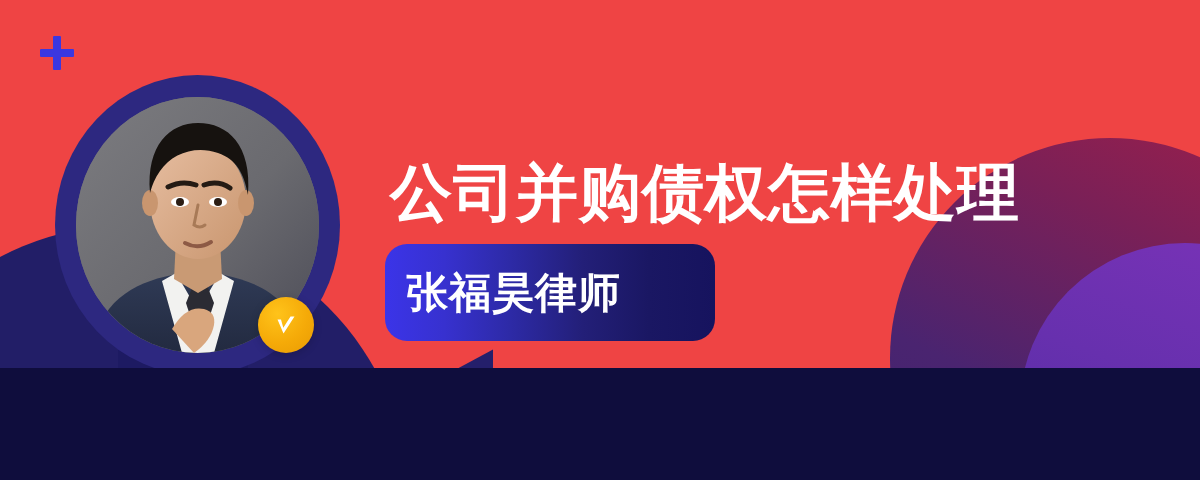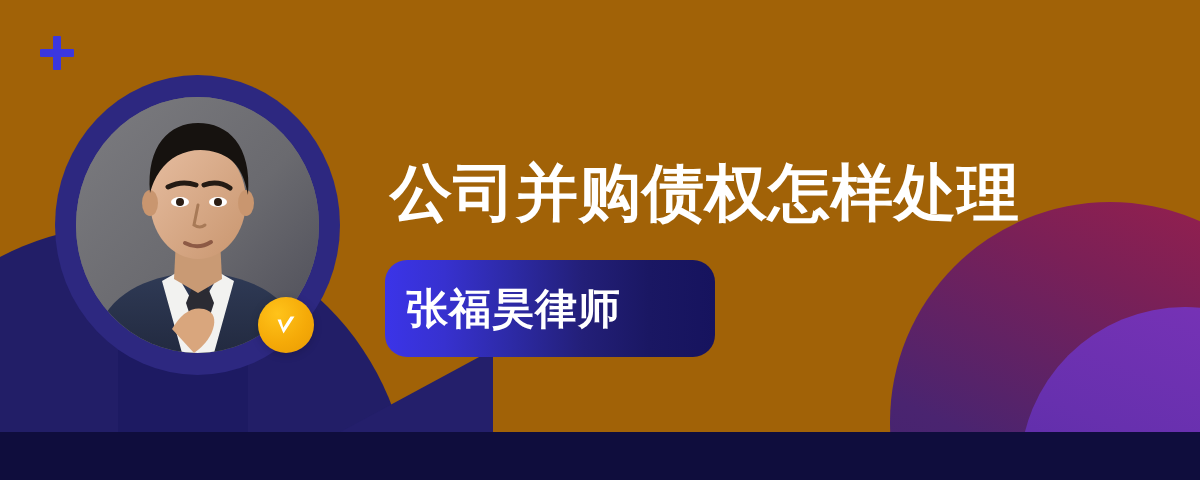--- a/index.html
+++ b/index.html
@@ -3,23 +3,23 @@
 <meta charset="utf-8">
 <style>
   html, body {
     margin: 0;
     padding: 0;
     background: #0f0d3d;
   }
   .banner {
     position: relative;
     width: 1200px;
-    height: 432px;
+    height: 368px;
     overflow: hidden;
-    background: #a16207;
+    background: #ef4444;
     font-family: "Liberation Sans", "DejaVu Sans", sans-serif;
     text-align: center;
   }
 
   
   .bg-layer {
     position: absolute;
     inset: 0;
     overflow: hidden;
   }
@@ -147,21 +147,21 @@
     font-size: 62px;
     font-weight: bold;
     line-height: 1.12;
     color: #ffffff;
     letter-spacing: 1px;
     white-space: nowrap;
   }
   .subtitle-pill {
     position: absolute;
     left: 385px;
-    top: 260px;
+    top: 244px;
     width: 330px;
     height: 97px;
     border-radius: 22px;
     background: linear-gradient(90deg, #3b34e8 0%, #3731cf 18%, #2d2aa6 38%, #231f78 60%, #1a1763 80%, #16135e 100%);
     display: flex;
     align-items: center;
   }
   .subtitle-text {
     margin-left: 21px;
     font-size: 42px;

